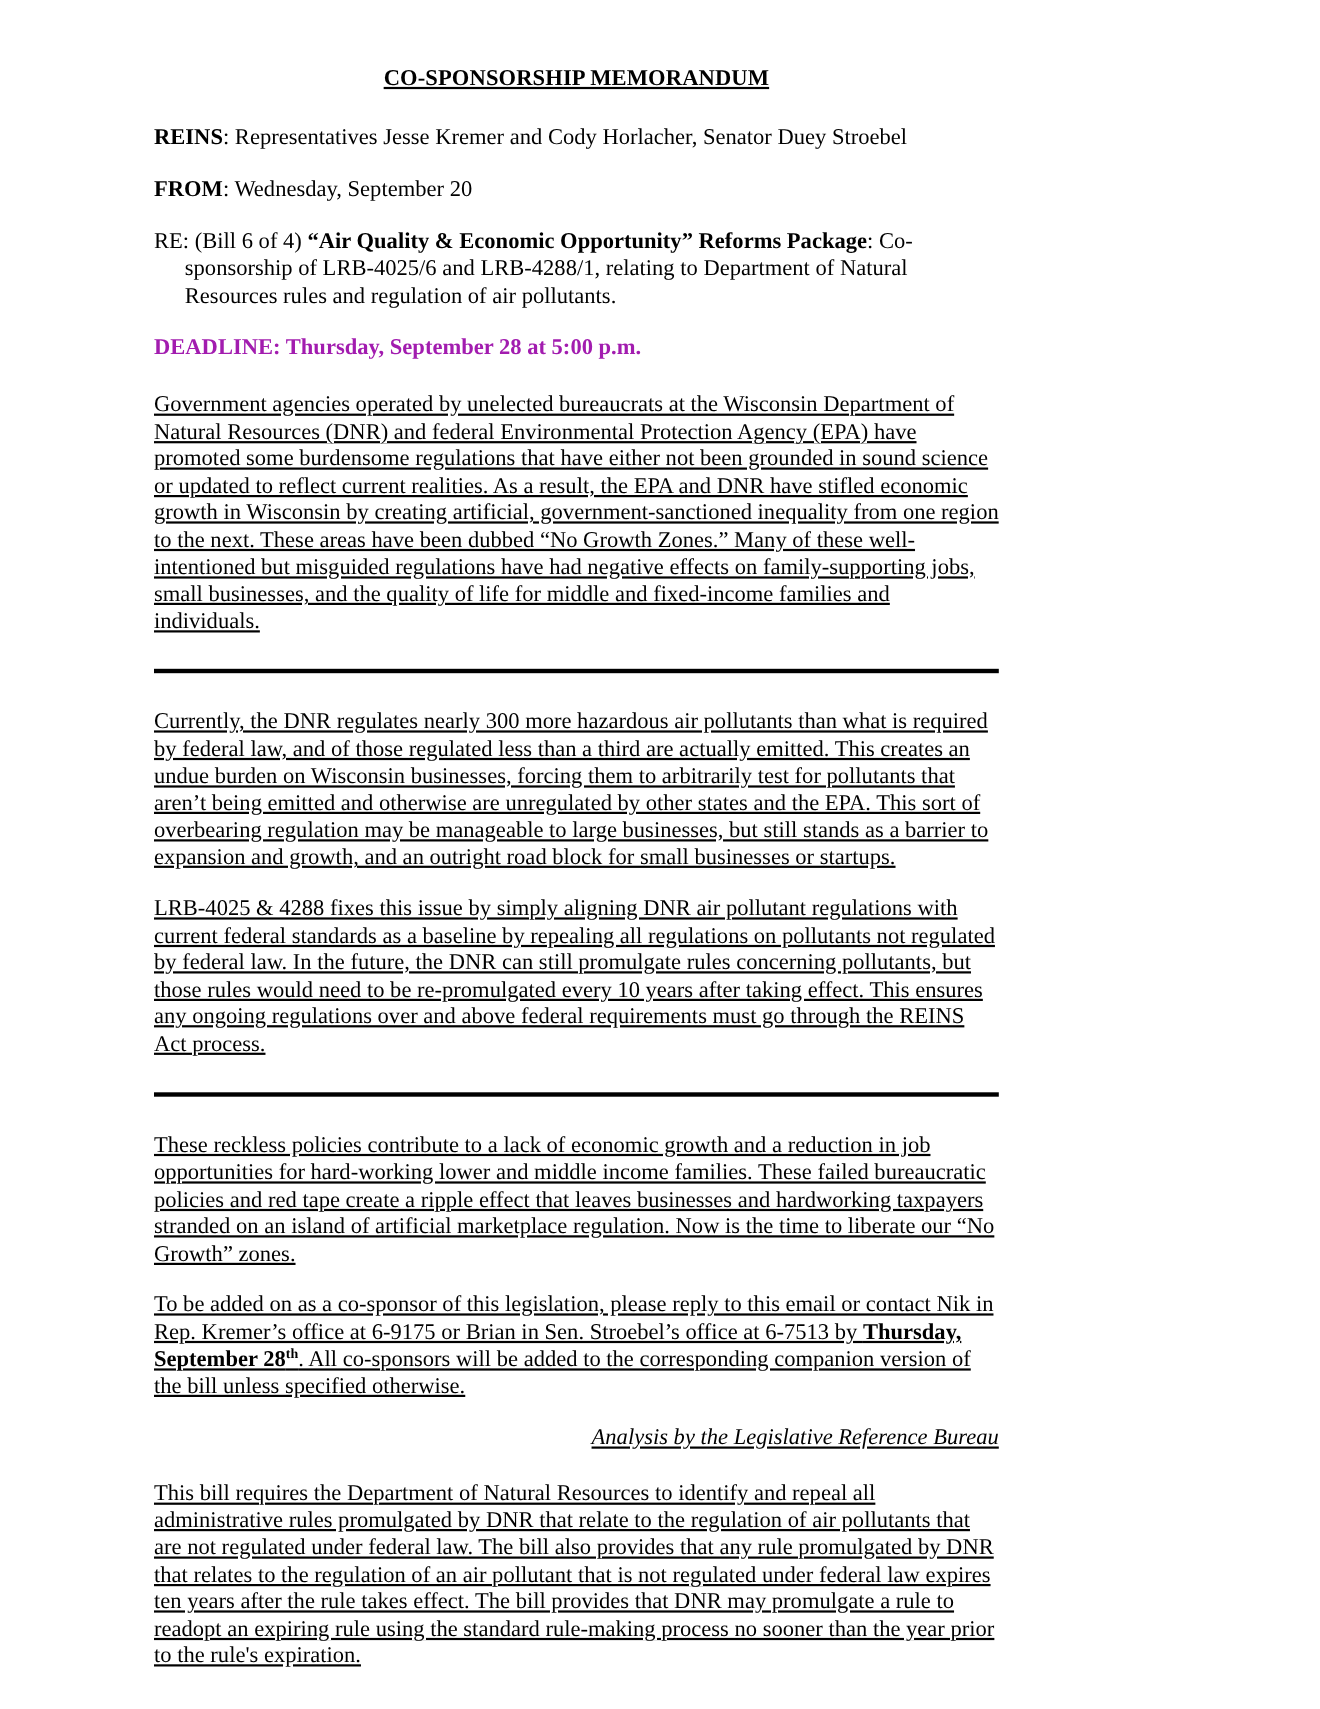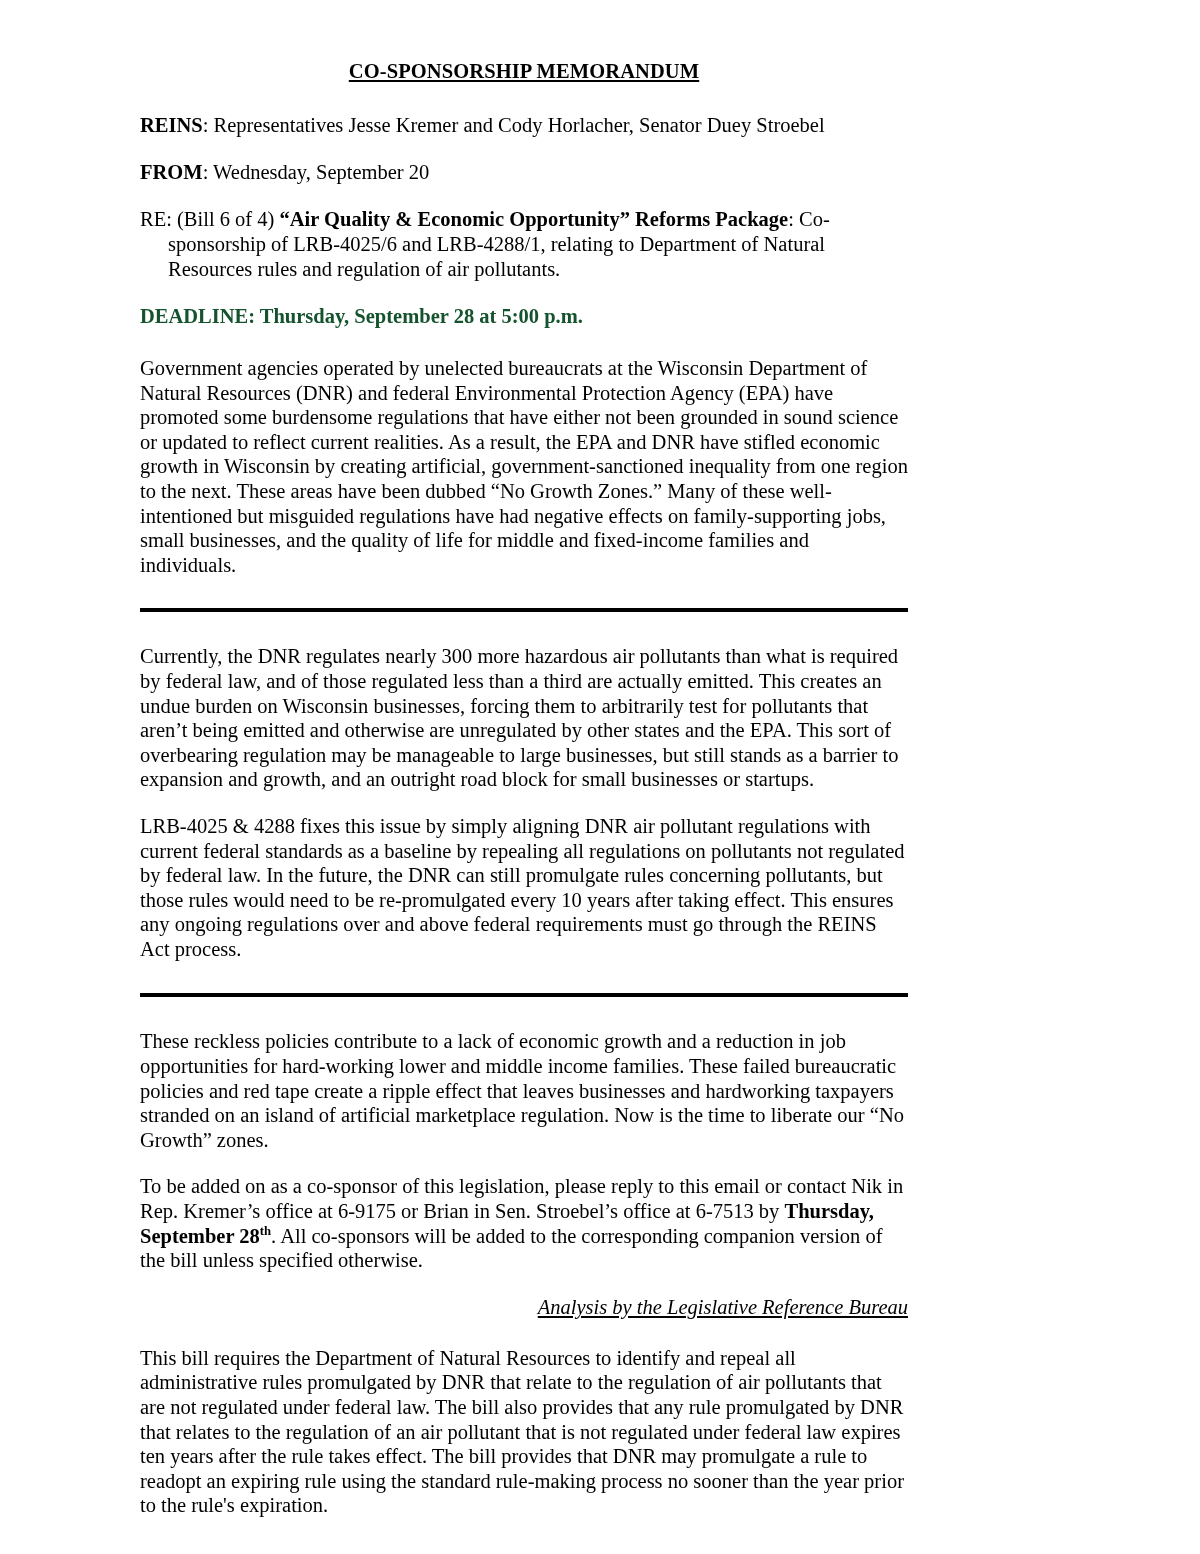--- a/index.html
+++ b/index.html
@@ -54,29 +54,30 @@
   }
   .re-line .lbl { font-weight: normal; }
   .re-line .pkg {
     font-weight: bold;
   }
 
   .deadline {
     font-size: 20.5px;
     line-height: 25px;
     font-weight: bold;
-    color: #14532d;
+    color: #a21caf;
     margin: 0 0 27px 0;
   }
 
   p.body-par {
     font-size: 20.5px;
     line-height: 24.6px;
     margin: 0 0 22px 0;
     text-align: left;
+    text-decoration: underline;
   }
   p.body-par:last-child { margin-bottom: 0; }
 
   .rule {
     border: none;
     border-top: 4px solid #000000;
     margin: 0;
     height: 0;
     width: 100%;
   }

